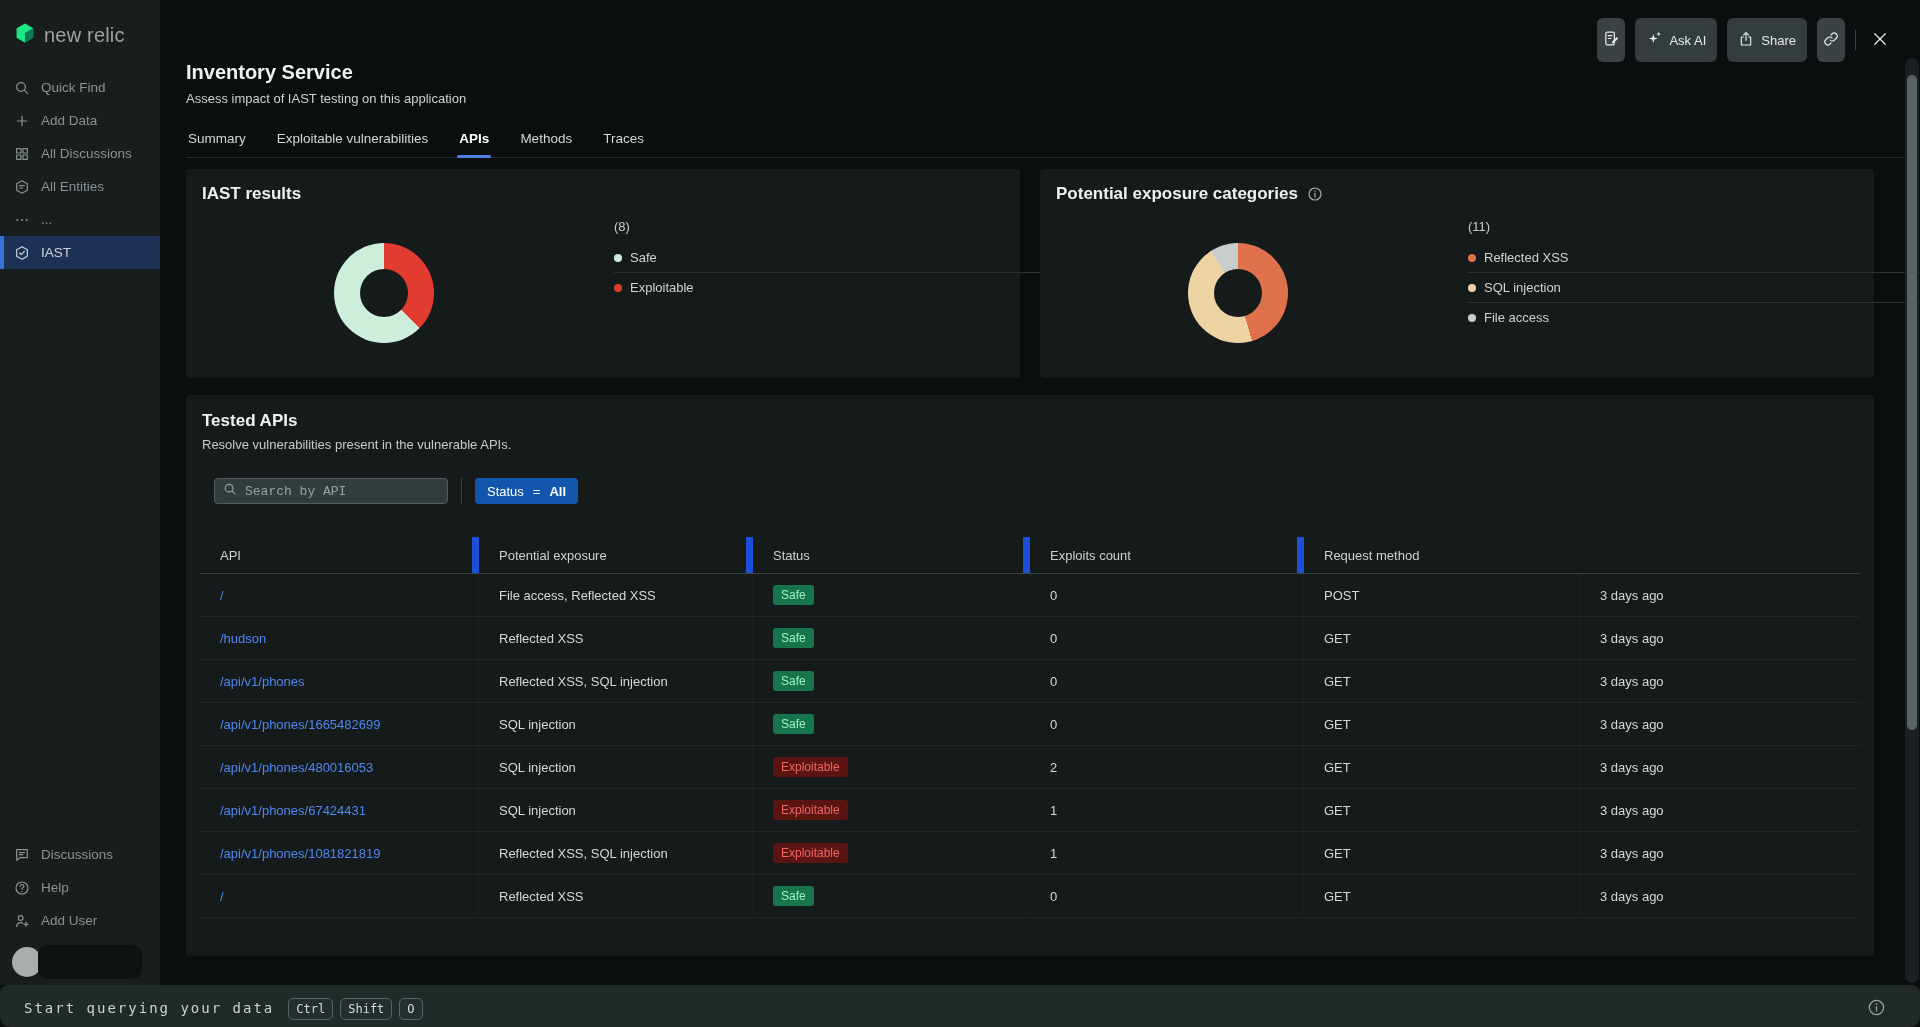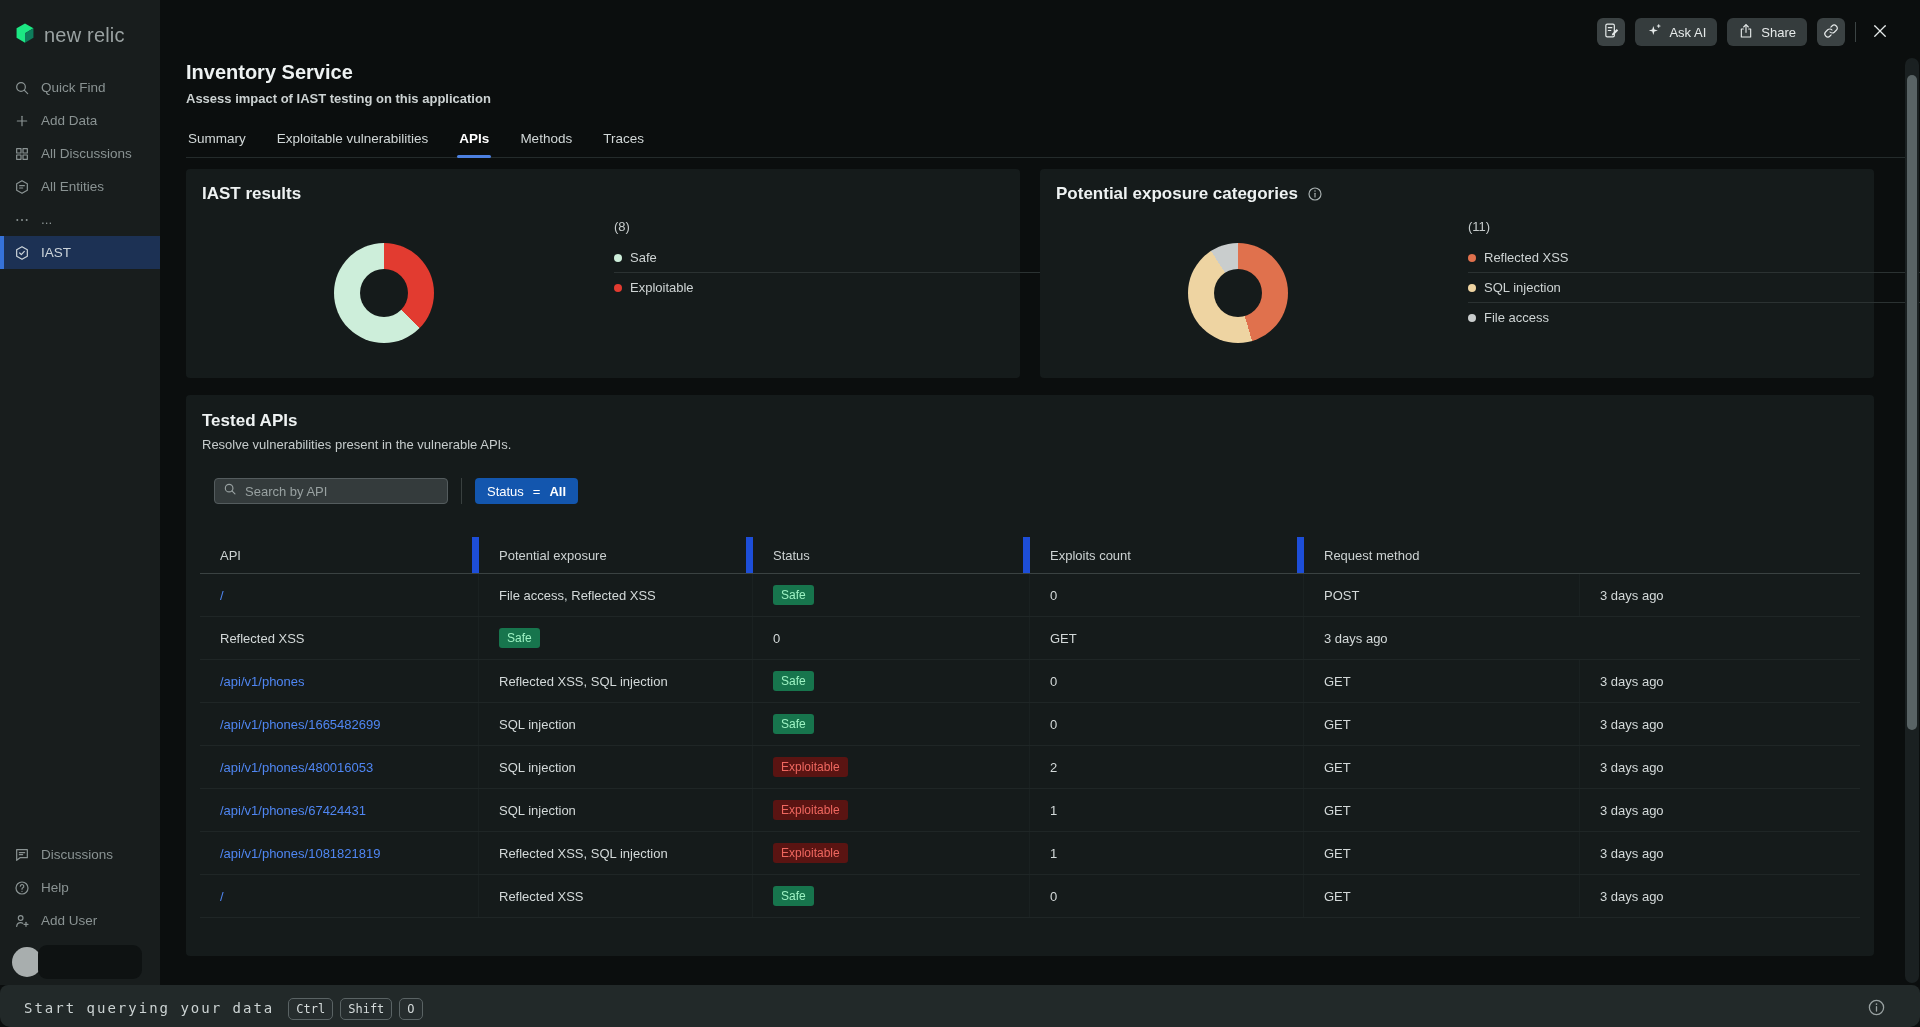--- a/index.html
+++ b/index.html
@@ -15,30 +15,30 @@
   .side-item.active{background:#1c3154;border-left:4px solid #3672d9;padding-left:10px;color:#ccd4da;}
   .side-icon{width:16px;height:16px;display:flex;align-items:center;justify-content:center;flex:0 0 16px;}
   .side-icon svg{display:block;}
   .side-bottom{margin-top:auto;padding-bottom:4px;}
   .user-row{display:flex;align-items:center;padding:8px 10px 2px 12px;}
   .avatar{width:30px;height:30px;border-radius:50%;background:#a8aeae;flex:0 0 30px;}
   .redacted-name{width:104px;height:34px;margin-left:-4px;background:#0e1212;border-radius:9px;}
 
   
   .top-actions{position:absolute;top:18px;right:26px;display:flex;align-items:center;gap:10px;z-index:5;}
-  .icon-btn{height:28px;border-radius:6px;background:#353c3d;display:flex;align-items:center;gap:7px;padding:0 11px;color:#e6eaea;font-size:13px;cursor:pointer;box-sizing:border-box;}
+  .icon-btn{height:44px;border-radius:6px;background:#353c3d;display:flex;align-items:center;gap:7px;padding:0 11px;color:#e6eaea;font-size:13px;cursor:pointer;box-sizing:border-box;}
   .icon-btn.square{width:28px;padding:0;justify-content:center;background:#3b4243;}
   .icon-btn.plain{background:transparent;width:28px;padding:0;justify-content:center;}
   .v-sep{width:1px;height:20px;background:#3c4444;}
 
   
   .main{position:absolute;left:160px;top:0;right:0;height:985px;}
   .page-head{padding:60px 0 0 26px;}
   .page-title{font-size:20px;font-weight:700;color:#eef2f2;line-height:24px;}
-  .page-sub{font-size:13px;color:#ccd2d2;margin-top:7px;font-weight:bold;}
+  .page-sub{font-size:13px;color:#ccd2d2;margin-top:7px;}
   .tabs-row{display:flex;gap:27px;margin:19px 15px 0 26px;border-bottom:1px solid #242b2b;}
   .tab{font-size:13.5px;color:#d2d8d8;padding:6px 2px 11px;position:relative;cursor:pointer;white-space:nowrap;}
   .tab.active{color:#fff;font-weight:700;}
   .tab.active::after{content:"";position:absolute;left:0;right:0;bottom:-1px;height:3px;background:#4c80e0;border-radius:2px;}
 
   
   .panels{display:flex;gap:20px;margin:11px 0 0 26px;width:1688px;}
   .panel{background:#151b1b;border-radius:4px;box-sizing:border-box;}
   .panel.half{width:840px;height:209px;position:relative;}
   .panel-title{font-size:17px;font-weight:700;color:#eef2f2;padding:15px 16px 0;display:flex;align-items:center;gap:9px;}
@@ -54,21 +54,21 @@
   .legend-value{width:60px;text-align:right;}
   .legend-pct{width:78px;text-align:right;}
 
   
   .panel.wide{margin:17px 0 0 26px;width:1688px;height:561px;position:relative;}
   .tested-head{padding:16px 16px 0;}
   .tested-title{font-size:17px;font-weight:700;color:#eef2f2;}
   .tested-sub{font-size:13px;color:#c6cccc;margin-top:6px;}
   .controls{display:flex;align-items:center;margin:26px 0 0 28px;gap:13px;}
   .search-box{width:234px;height:26px;background:#343b3c;border:1px solid #545c5e;border-radius:4px;display:flex;align-items:center;padding:0 8px;gap:6px;box-sizing:border-box;color:#98a1a1;}
-  .search-box input{background:transparent;border:none;outline:none;color:#7dd3fc;font-size:13px;width:100%;font-family:Liberation Sans, sans-serif;}
+  .search-box input{background:transparent;border:none;outline:none;color:#7dd3fc;font-size:13px;width:100%;font-family:Liberation Mono, monospace;}
   .search-box input::placeholder{color:#98a1a1;}
   .ctrl-sep{width:1px;height:26px;background:#39403f;}
   .filter-pill{height:26px;background:#1356ae;border-radius:4px;color:#fff;font-size:13px;display:flex;align-items:center;gap:9px;padding:0 12px;cursor:pointer;}
   .filter-pill .val{font-weight:700;}
 
   .table{margin:33px 14px 0;--cols:279px 274px 277px 274px 276px 1fr;}
   .thead{display:grid;grid-template-columns:var(--cols);height:36px;align-items:stretch;border-bottom:1px solid #3a4242;font-size:13px;color:#ccd2d2;}
   .thead > div{padding-left:20px;border-right:7px solid #1d4ed8;display:flex;align-items:center;cursor:pointer;}
   .thead > div:last-child{border-right:none;}
   .trow{display:grid;grid-template-columns:var(--cols);height:42px;border-bottom:1px solid #1f2626;font-size:13px;color:#d3d9d9;}
@@ -366,20 +366,23 @@
               </div>
               <div>File access, Reflected XSS</div>
               <div>
                 <span class="badge safe">Safe</span>
               </div>
               <div>0</div>
               <div>POST</div>
               <div>3 days ago</div>
             </div>
             <div class="trow">
+              <div>
+                <a class="api-link">/hudson</a>
+              </div>
               <div>Reflected XSS</div>
               <div>
                 <span class="badge safe">Safe</span>
               </div>
               <div>0</div>
               <div>GET</div>
               <div>3 days ago</div>
             </div>
             <div class="trow">
               <div>

